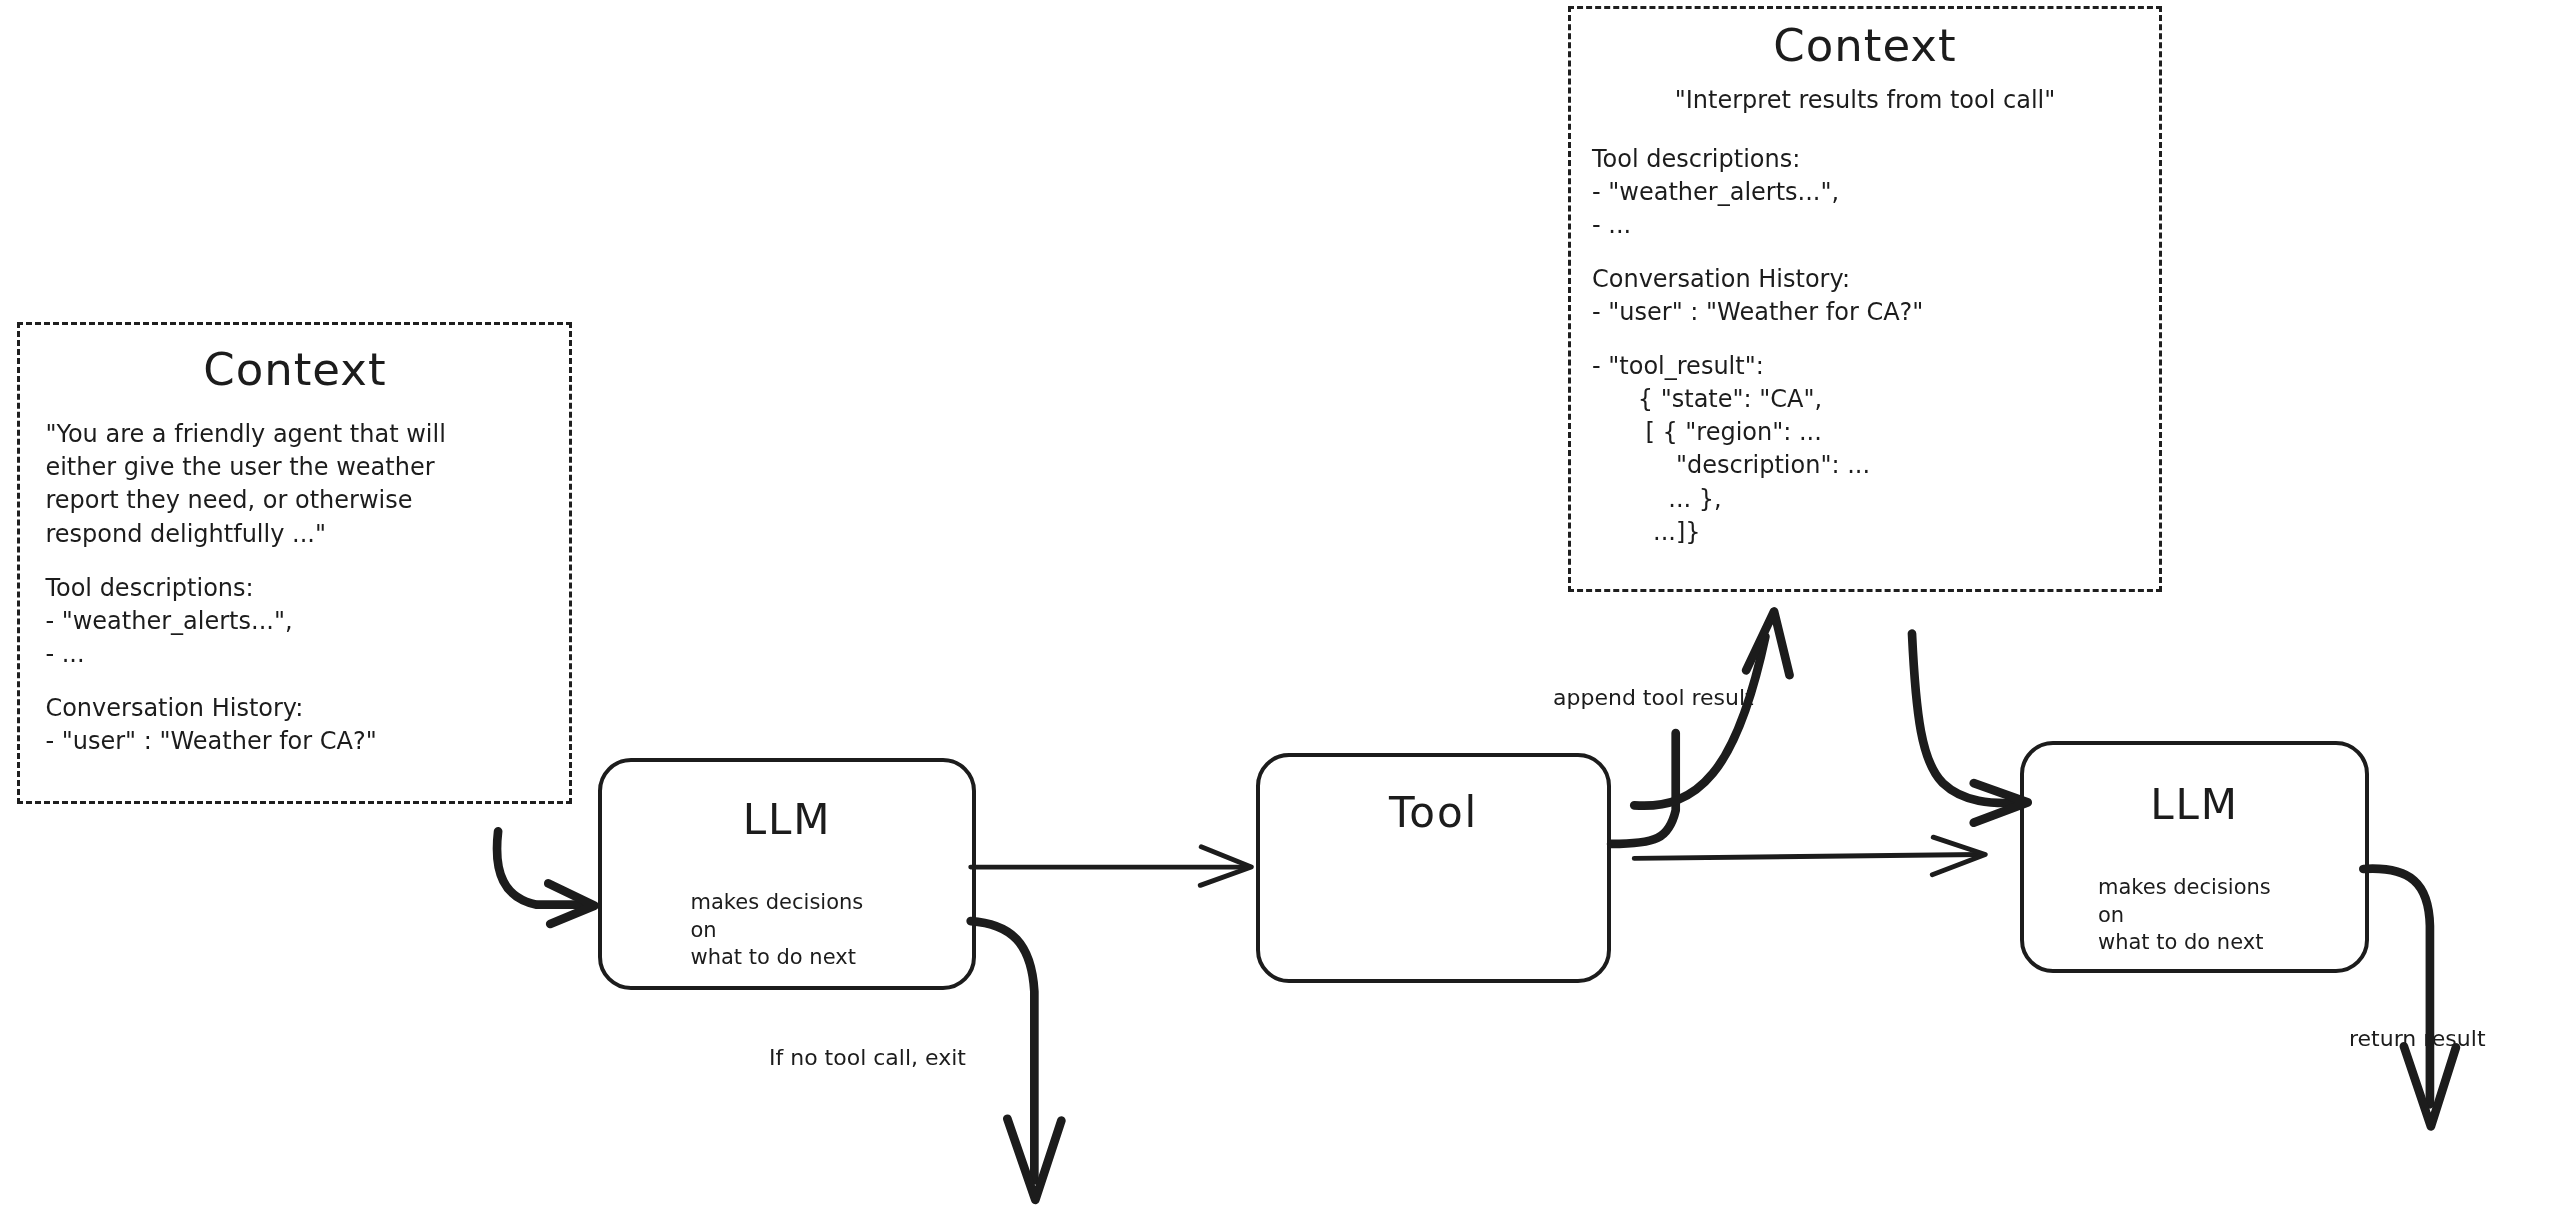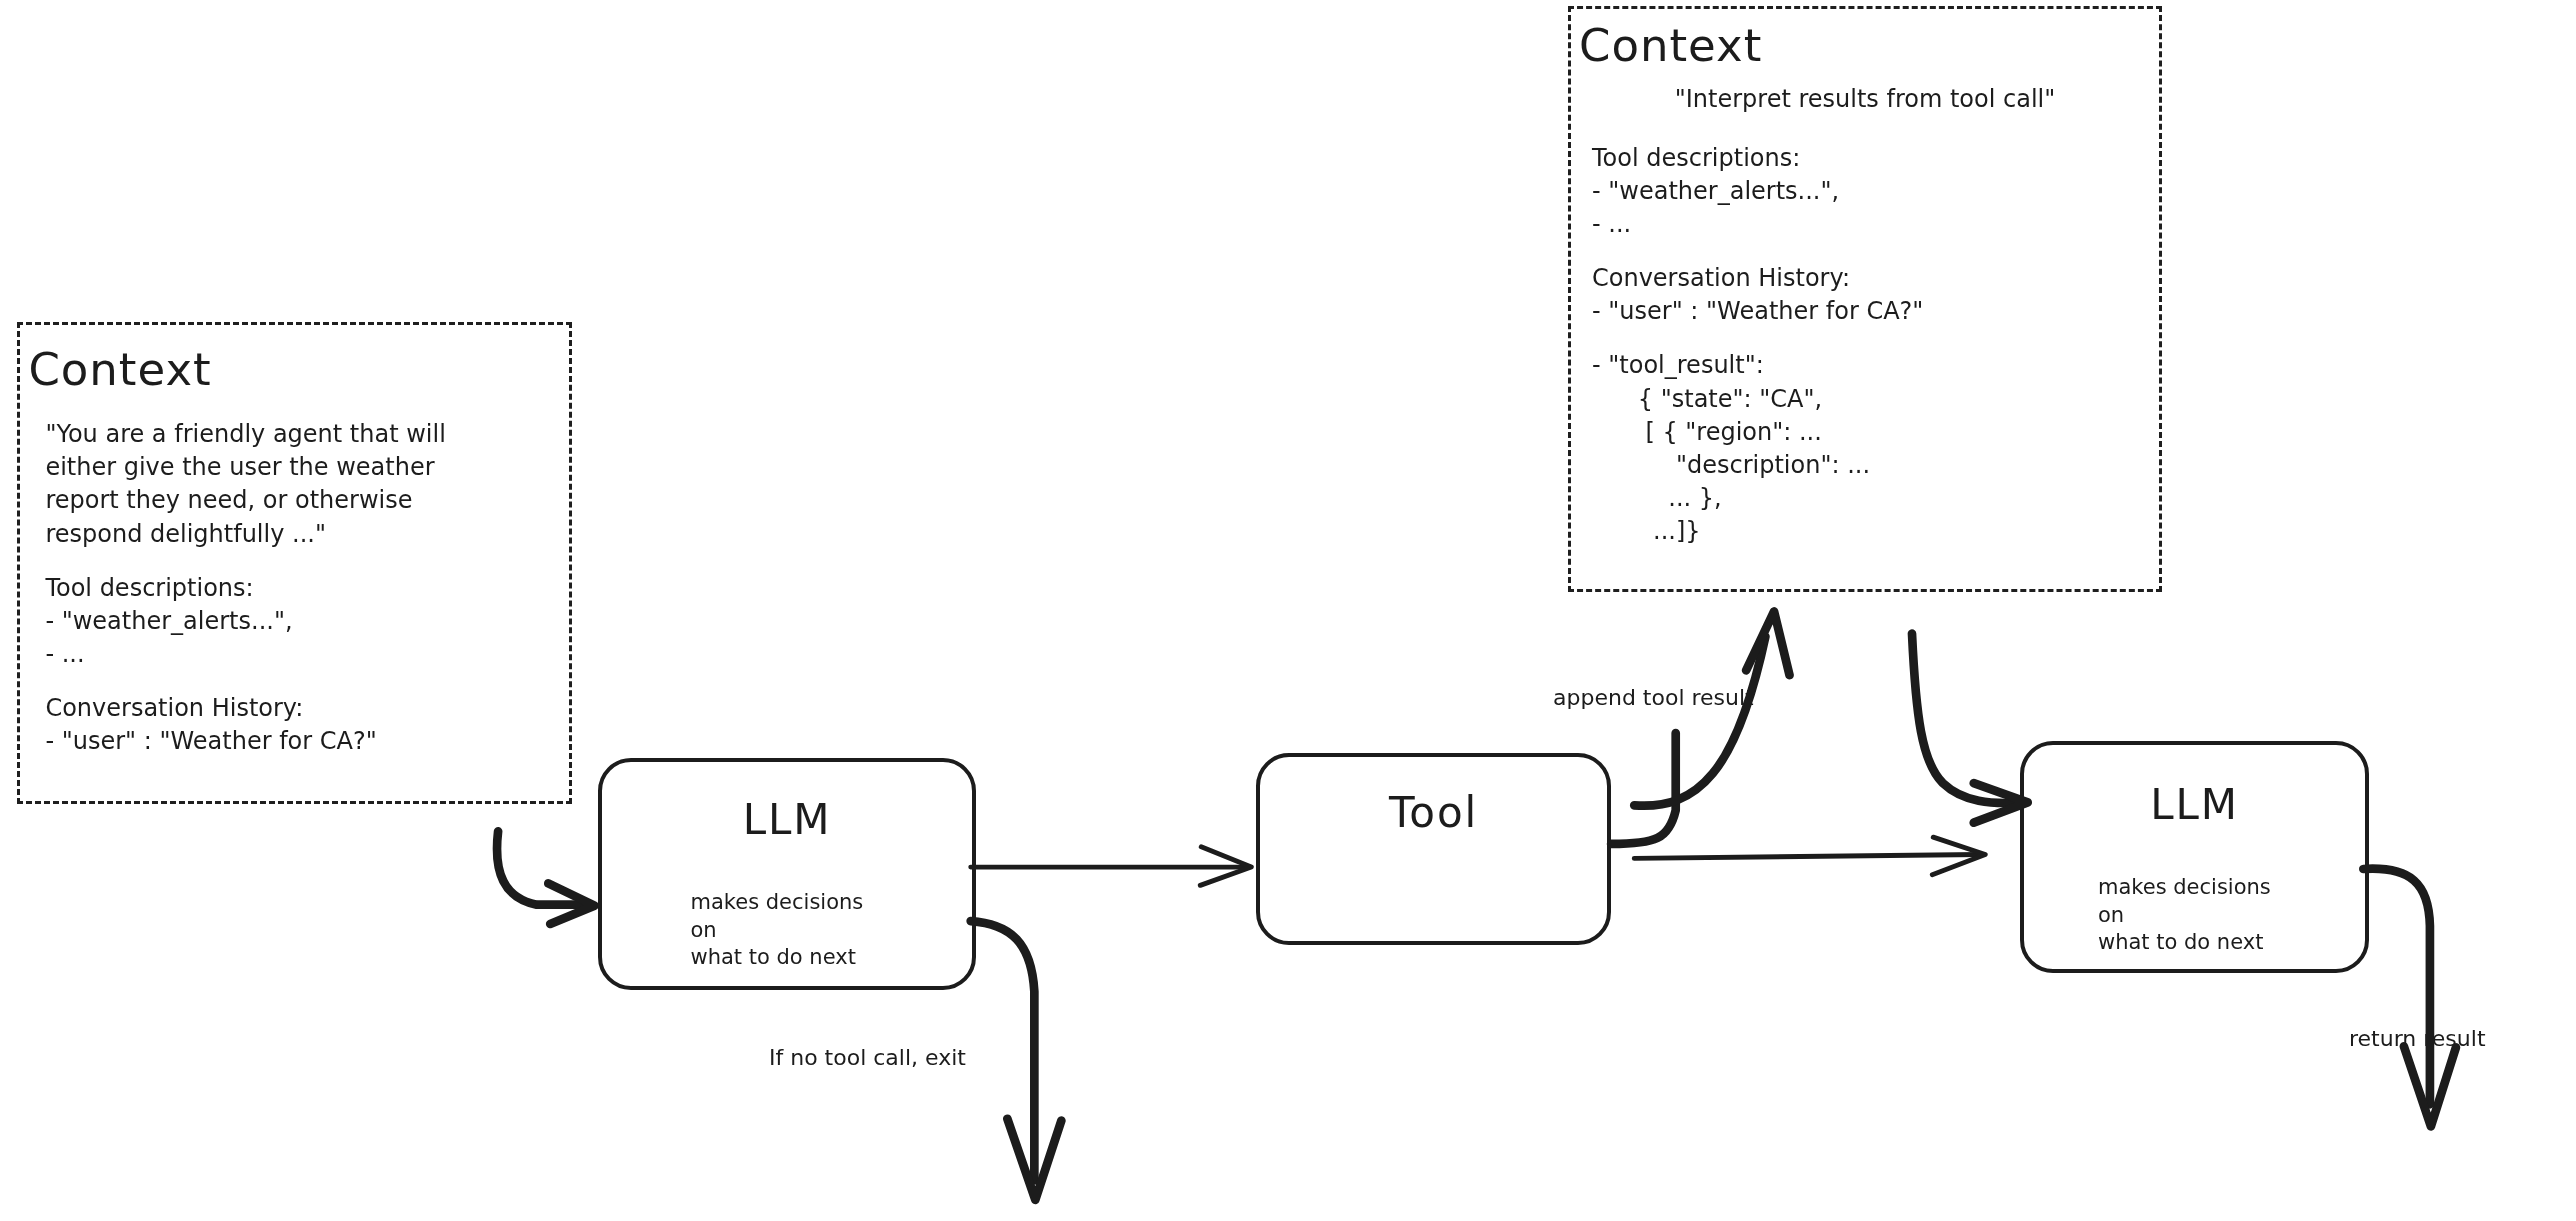--- a/index.html
+++ b/index.html
@@ -18,25 +18,25 @@
   }
   
   .ctx-box {
     position: absolute;
     border: 3.9px dashed #1f1f1f;
     background: transparent;
     box-sizing: border-box;
     padding: 0;
   }
   .ctx-title {
-    text-align: left;
+    text-align: center;
     font-size: 44px;
     letter-spacing: 1px;
     font-weight: 400;
-    margin: 8px;
+    margin: 16px;
     line-height: 1.05;
   }
   .ctx-body {
     font-size: 24px;
     line-height: 1.38;
     white-space: pre-wrap;
     margin: 0;
   }
   .ctx-para { margin: 0 0 21px 0; white-space: pre-wrap; }
   .ctx-para:last-child { margin-bottom: 0; }
@@ -95,21 +95,21 @@
     line-height: 1.32;
     text-align: left;
     white-space: pre-line;
     margin: 0;
   }
 
   #node-llm1 { left: 598px; top: 758px; width: 378px; height: 232px; }
   #node-llm1 .node-title { margin-top: 33px; }
   #node-llm1 .node-sub  { margin-top: 33px; width: 193px; }
 
-  #node-tool { left: 1256px; top: 753px; width: 355px; height: 192px; }
+  #node-tool { left: 1256px; top: 753px; width: 355px; height: 230px; }
   #node-tool .node-title { margin-top: 31px; }
   #node-tool .node-sub  { margin-top: 33px; width: 191px; }
 
   #node-llm2 { left: 2020px; top: 741px; width: 349px; height: 232px; }
   #node-llm2 .node-title { margin-top: 35px; }
   #node-llm2 .node-sub  { margin-top: 33px; width: 193px; }
 
   
   .edge-label {
     position: absolute;

